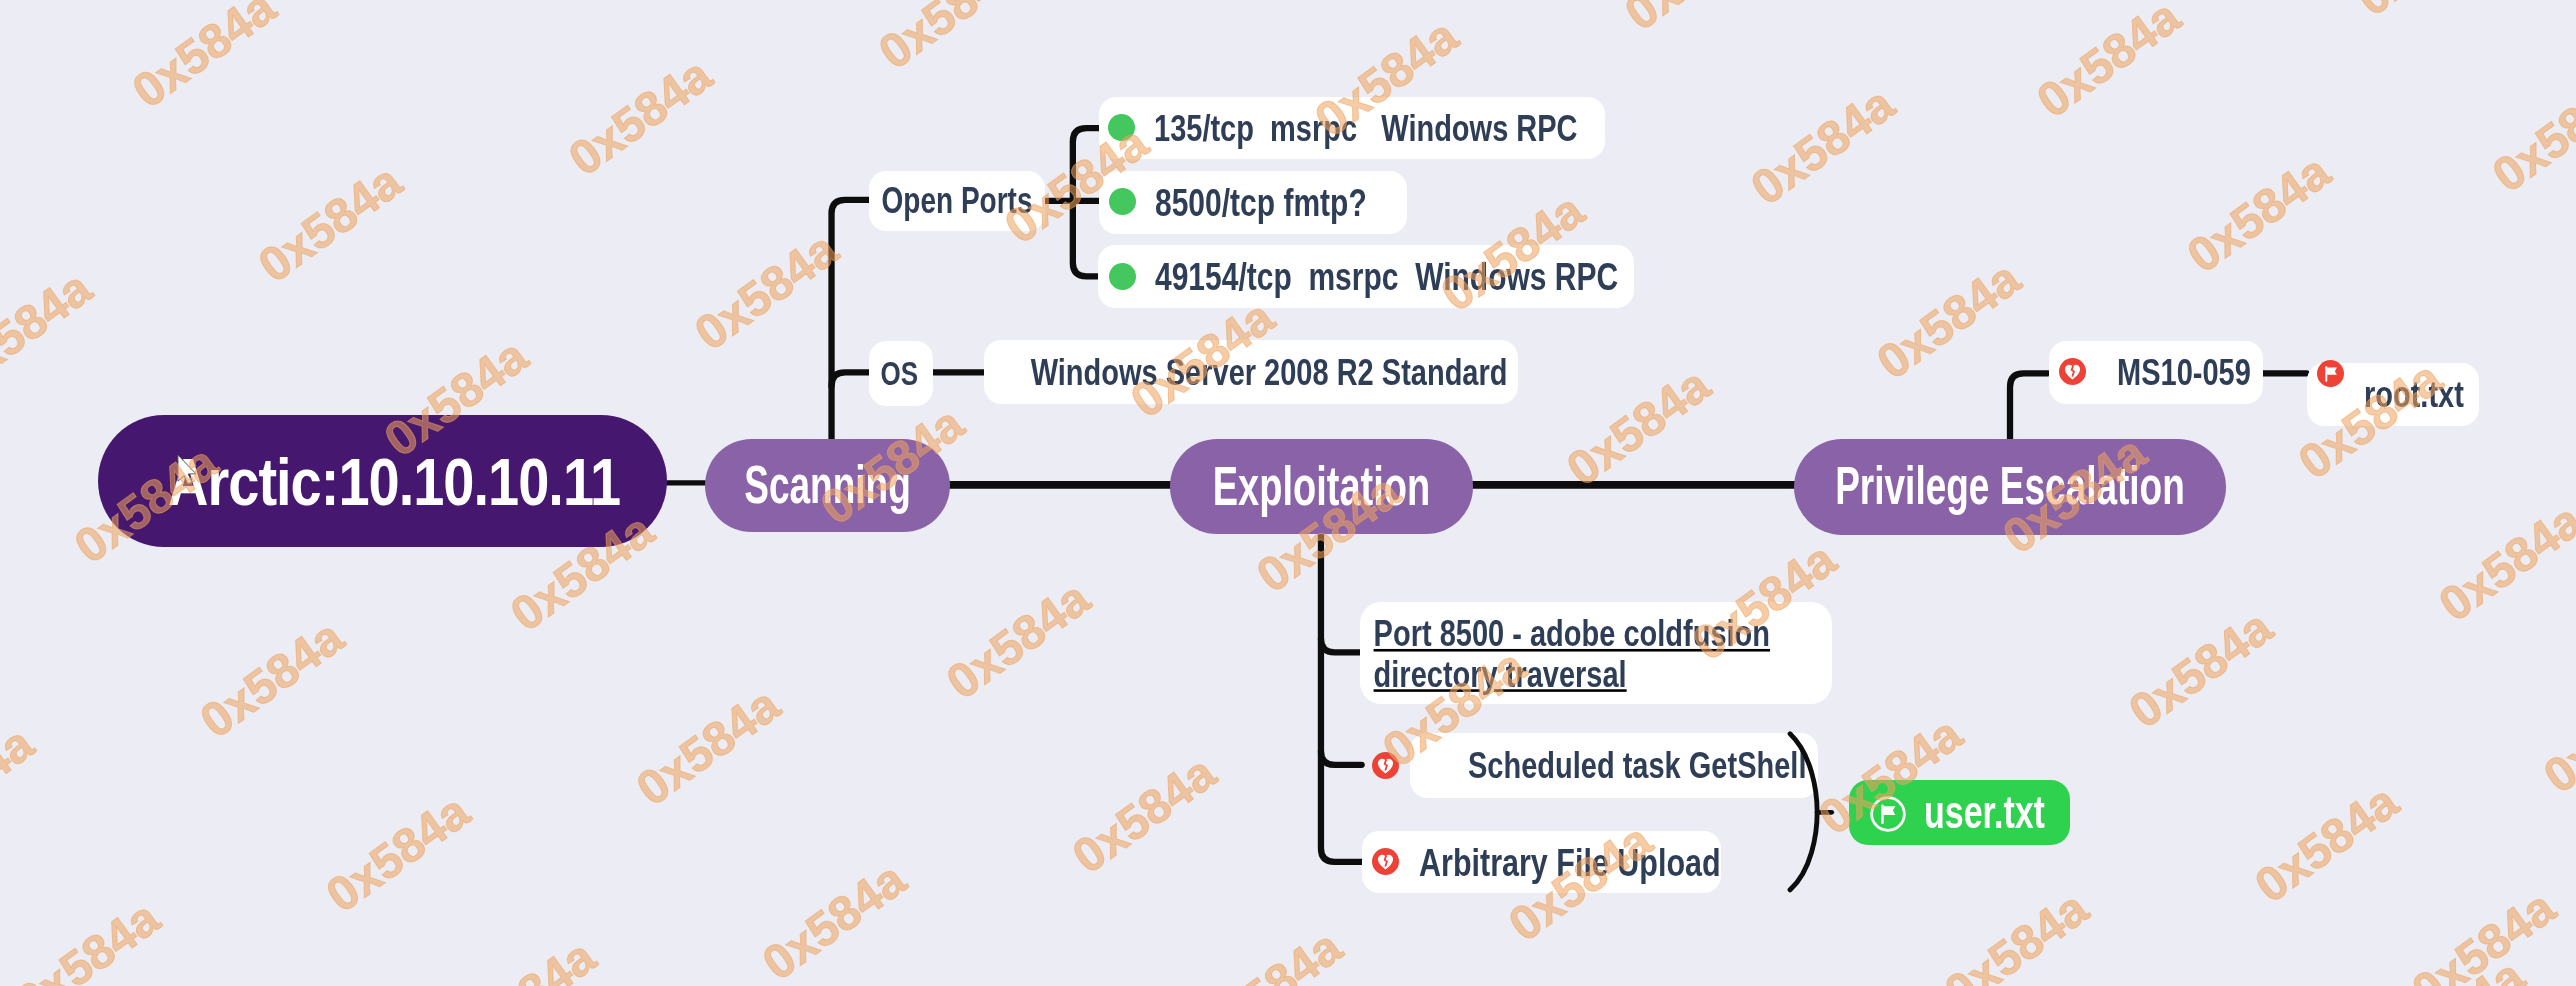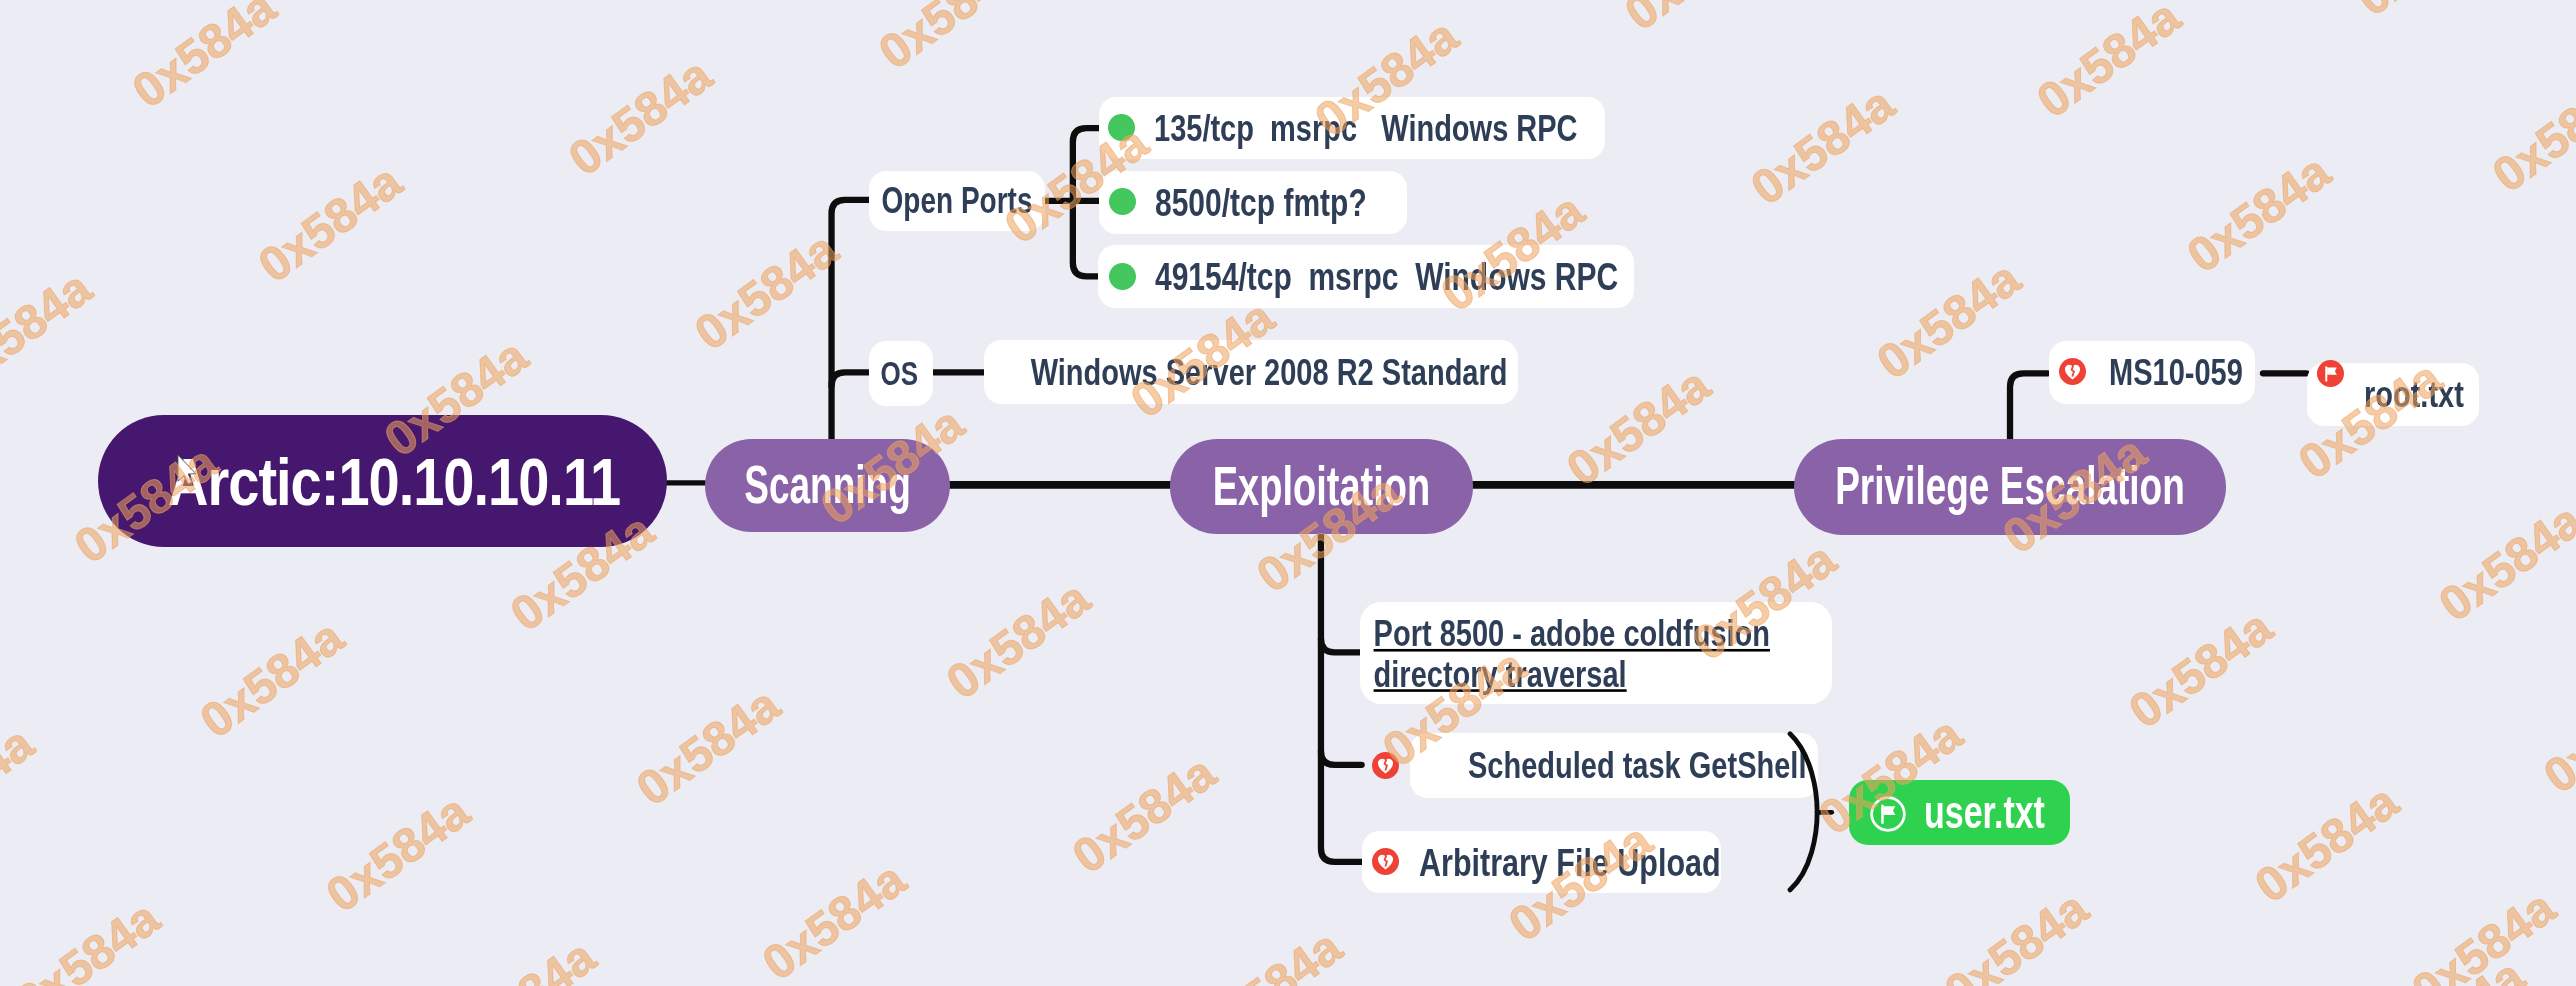--- a/index.html
+++ b/index.html
@@ -79,21 +79,21 @@
     </div>
 <div class="box" style="left:1360px;top:602px;width:472px;height:102px;border-radius:21.3px;text-decoration:underline;">
 <span class="txt" style="font-size:29px;margin-left:13.6px;line-height:30.5px;display:inline-block;transform:scaleY(1.3);transform-origin:center;">Port 8500 - adobe coldfusion<br>directory traversal</span>
     </div>
 <div class="box" style="left:1362px;top:733px;width:408px;height:65px;border-radius:17.4px;margin-left:48px;">
 <span class="txt st" style="font-size:29px;margin-left:58px;">Scheduled task GetShell</span>
     </div>
 <div class="box" style="left:1362px;top:831px;width:359px;height:62px;border-radius:17.4px;">
 <span class="txt st" style="font-size:30.5px;margin-left:57px;">Arbitrary File Upload</span>
     </div>
-<div class="box" style="left:2049px;top:341px;width:206px;height:63px;border-radius:17.4px;">
+<div class="box" style="left:2049px;top:341px;width:206px;height:63px;border-radius:17.4px;padding-left:8px;">
 <span class="txt st" style="font-size:29px;margin-left:60px;">MS10-059</span>
     </div>
 <div class="box" style="left:2307px;top:341px;width:172px;height:63px;border-radius:17.4px;margin-top:22px;">
 <span class="txt st" style="font-size:29px;margin-left:57px;">root.txt</span>
     </div>
 <div class="box" style="left:1849px;top:780px;width:221px;height:65px;border-radius:19px;background:#2fd24f;">
 <span class="txt" style="font-size:34px;color:#fff;margin-left:75px;display:inline-block;transform:scaleY(1.35);">user.txt</span>
     </div>
 <svg class="icon" style="position:absolute;left:1108px;top:114px;z-index:4;" width="27" height="27" viewBox="0 0 28 28">
 <circle cx="14" cy="14" r="14" fill="#3ecb58"></circle>

